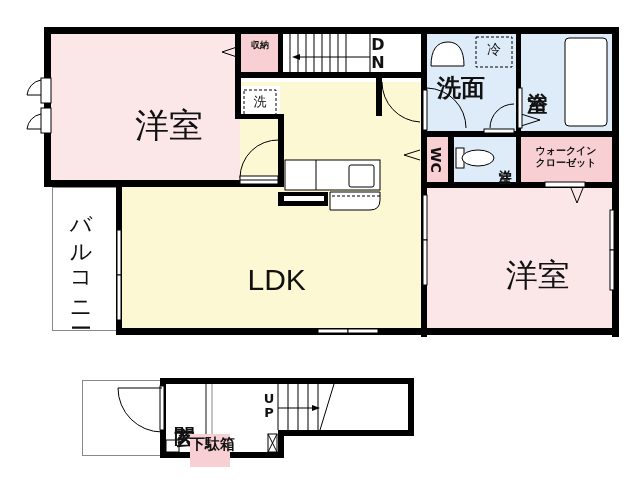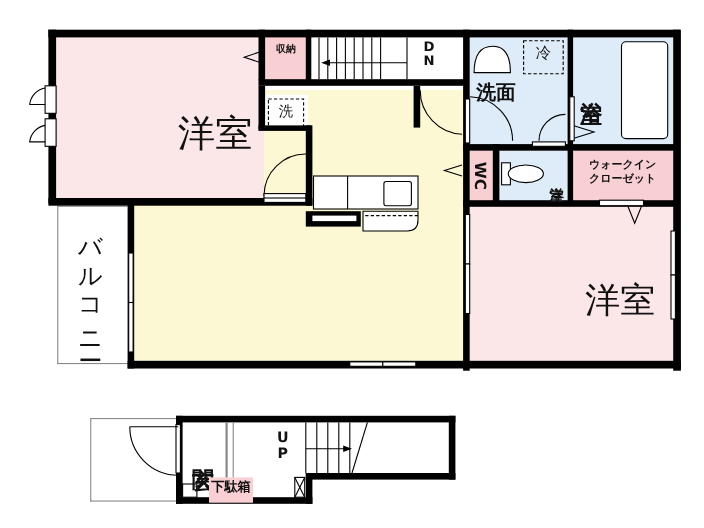--- a/index.html
+++ b/index.html
@@ -5,21 +5,21 @@
   html, body { margin:0; padding:0; background:#ffffff; }
   body { width:640px; height:480px; position:relative; overflow:hidden; font-family:"DejaVu Sans", sans-serif; }
   .abs { position:absolute; box-sizing:border-box; }
   .wall { position:absolute; background:#000; }
   .room-pink { background:#fce7e8; }
   .room-yellow { background:#fbf8d3; }
   .room-blue { background:#deebf8; }
   .room-white { background:#ffffff; }
   .room-red { background:#f8cfd3; }
   .label { position:absolute; text-align:center; color:#111; line-height:1.05; white-space:pre; }
-  .big { font-size:34px; font-family:Liberation Mono, monospace; }
+  .big { font-size:34px; font-family:Liberation Sans, sans-serif; }
   .mid { font-size:22px; font-weight:bold; }
   .sm { font-size:9px; font-weight:bold; line-height:1.15;text-align:center; }
   .vtext { writing-mode:vertical-rl; }
   svg { position:absolute; left:0; top:0; }
 </style>
 </head>
 <body>
 
 <div>
 
@@ -122,30 +122,30 @@
     <rect x="318" y="329" width="30" height="4" fill="#fff" stroke="#000" stroke-width="1"></rect>
     <rect x="348" y="329" width="30" height="4" fill="#fff" stroke="#000" stroke-width="1"></rect>
     <rect x="240" y="180" width="38" height="4" fill="#fff" stroke="#000" stroke-width="1"></rect>
   </svg>
 
   <div class="label big" style="left:80px;top:72px;width:140px;">
     <span>洋室</span><br>
   </div>
   <div class="label sm" style="left:241px;top:40px;width:38px;">収納</div>
   <div class="label sm" style="left:244px;top:95px;width:32px;font-size:13px;font-weight:normal;">洗</div>
-  <div class="label mid" style="left:371px;top:36px;width:14px;font-size:12px;white-space:normal;word-break:break-all;line-height:1.1;margin-left:12px;">DN</div>
+  <div class="label mid" style="left:371px;top:36px;width:14px;font-size:16px;white-space:normal;word-break:break-all;line-height:1.1;">DN</div>
   <div class="label" style="left:476px;top:42px;width:36px;font-size:14px;">冷</div>
-  <div class="label mid" style="left:416px;top:76px;width:70px;font-size:18px;">洗面</div>
+  <div class="label mid" style="left:426px;top:76px;width:70px;font-size:24px;">洗面</div>
   <div class="label mid vtext" style="left:527px;top:52px;height:50px;font-size:20px;">浴室</div>
   <div class="label mid vtext" style="left:428px;top:139px;height:42px;font-size:14px;">WC</div>
   <div class="label mid vtext" style="left:498px;top:140px;height:40px;font-size:13px;">洋室</div>
   <div class="label sm" style="left:521px;top:145px;width:90px;font-size:10px;">ウォークイン
 クローゼット</div>
   <div class="label big" style="left:160px;top:232px;width:200px;font-size:30px;">
-    <br>
+    <span>LDK</span><br>
   </div>
   <div class="label big" style="left:455px;top:225px;width:130px;font-size:32px;">
     <span>洋室</span><br>
   </div>
   <div class="label vtext" style="left:70px;top:200px;height:120px;font-size:22px;letter-spacing:4px;">バルコニー</div>
 </div>
 
 <div>
   <div class="abs room-white" style="left:82px;top:380px;width:82px;height:76px;border:1px solid #888;border-right:none;"></div>
   <div class="wall" style="left:160px;top:378px;width:254px;height:6px;"></div>
@@ -171,15 +171,15 @@
       <line x1="278" y1="408" x2="318" y2="408"></line>
       <line x1="334" y1="384" x2="320" y2="430"></line>
       <rect x="268" y="434" width="9" height="18" fill="#fff"></rect>
       <line x1="268" y1="434" x2="277" y2="452"></line>
       <line x1="277" y1="434" x2="268" y2="452"></line>
     </g>
     <polygon points="320,408 312,405 312,411" fill="#000"></polygon>
   </svg>
 
   <div class="label mid vtext" style="left:174px;top:385px;height:50px;font-size:20px;">玄関</div>
-  <div class="label mid" style="left:250px;top:392px;width:14px;font-size:13px;white-space:normal;word-break:break-all;line-height:1.1;">UP</div>
-  <div class="abs room-red label sm" style="left:190px;top:434px;width:40px;height:23px;font-size:12px;padding-top:2px;">下駄箱</div>
+  <div class="label mid" style="left:262px;top:392px;width:14px;font-size:13px;white-space:normal;word-break:break-all;line-height:1.1;">UP</div>
+  <div class="abs room-red label sm" style="left:190px;top:434px;width:40px;height:33px;font-size:15px;padding-top:2px;">下駄箱</div>
 </div>
 
 </body></html>

